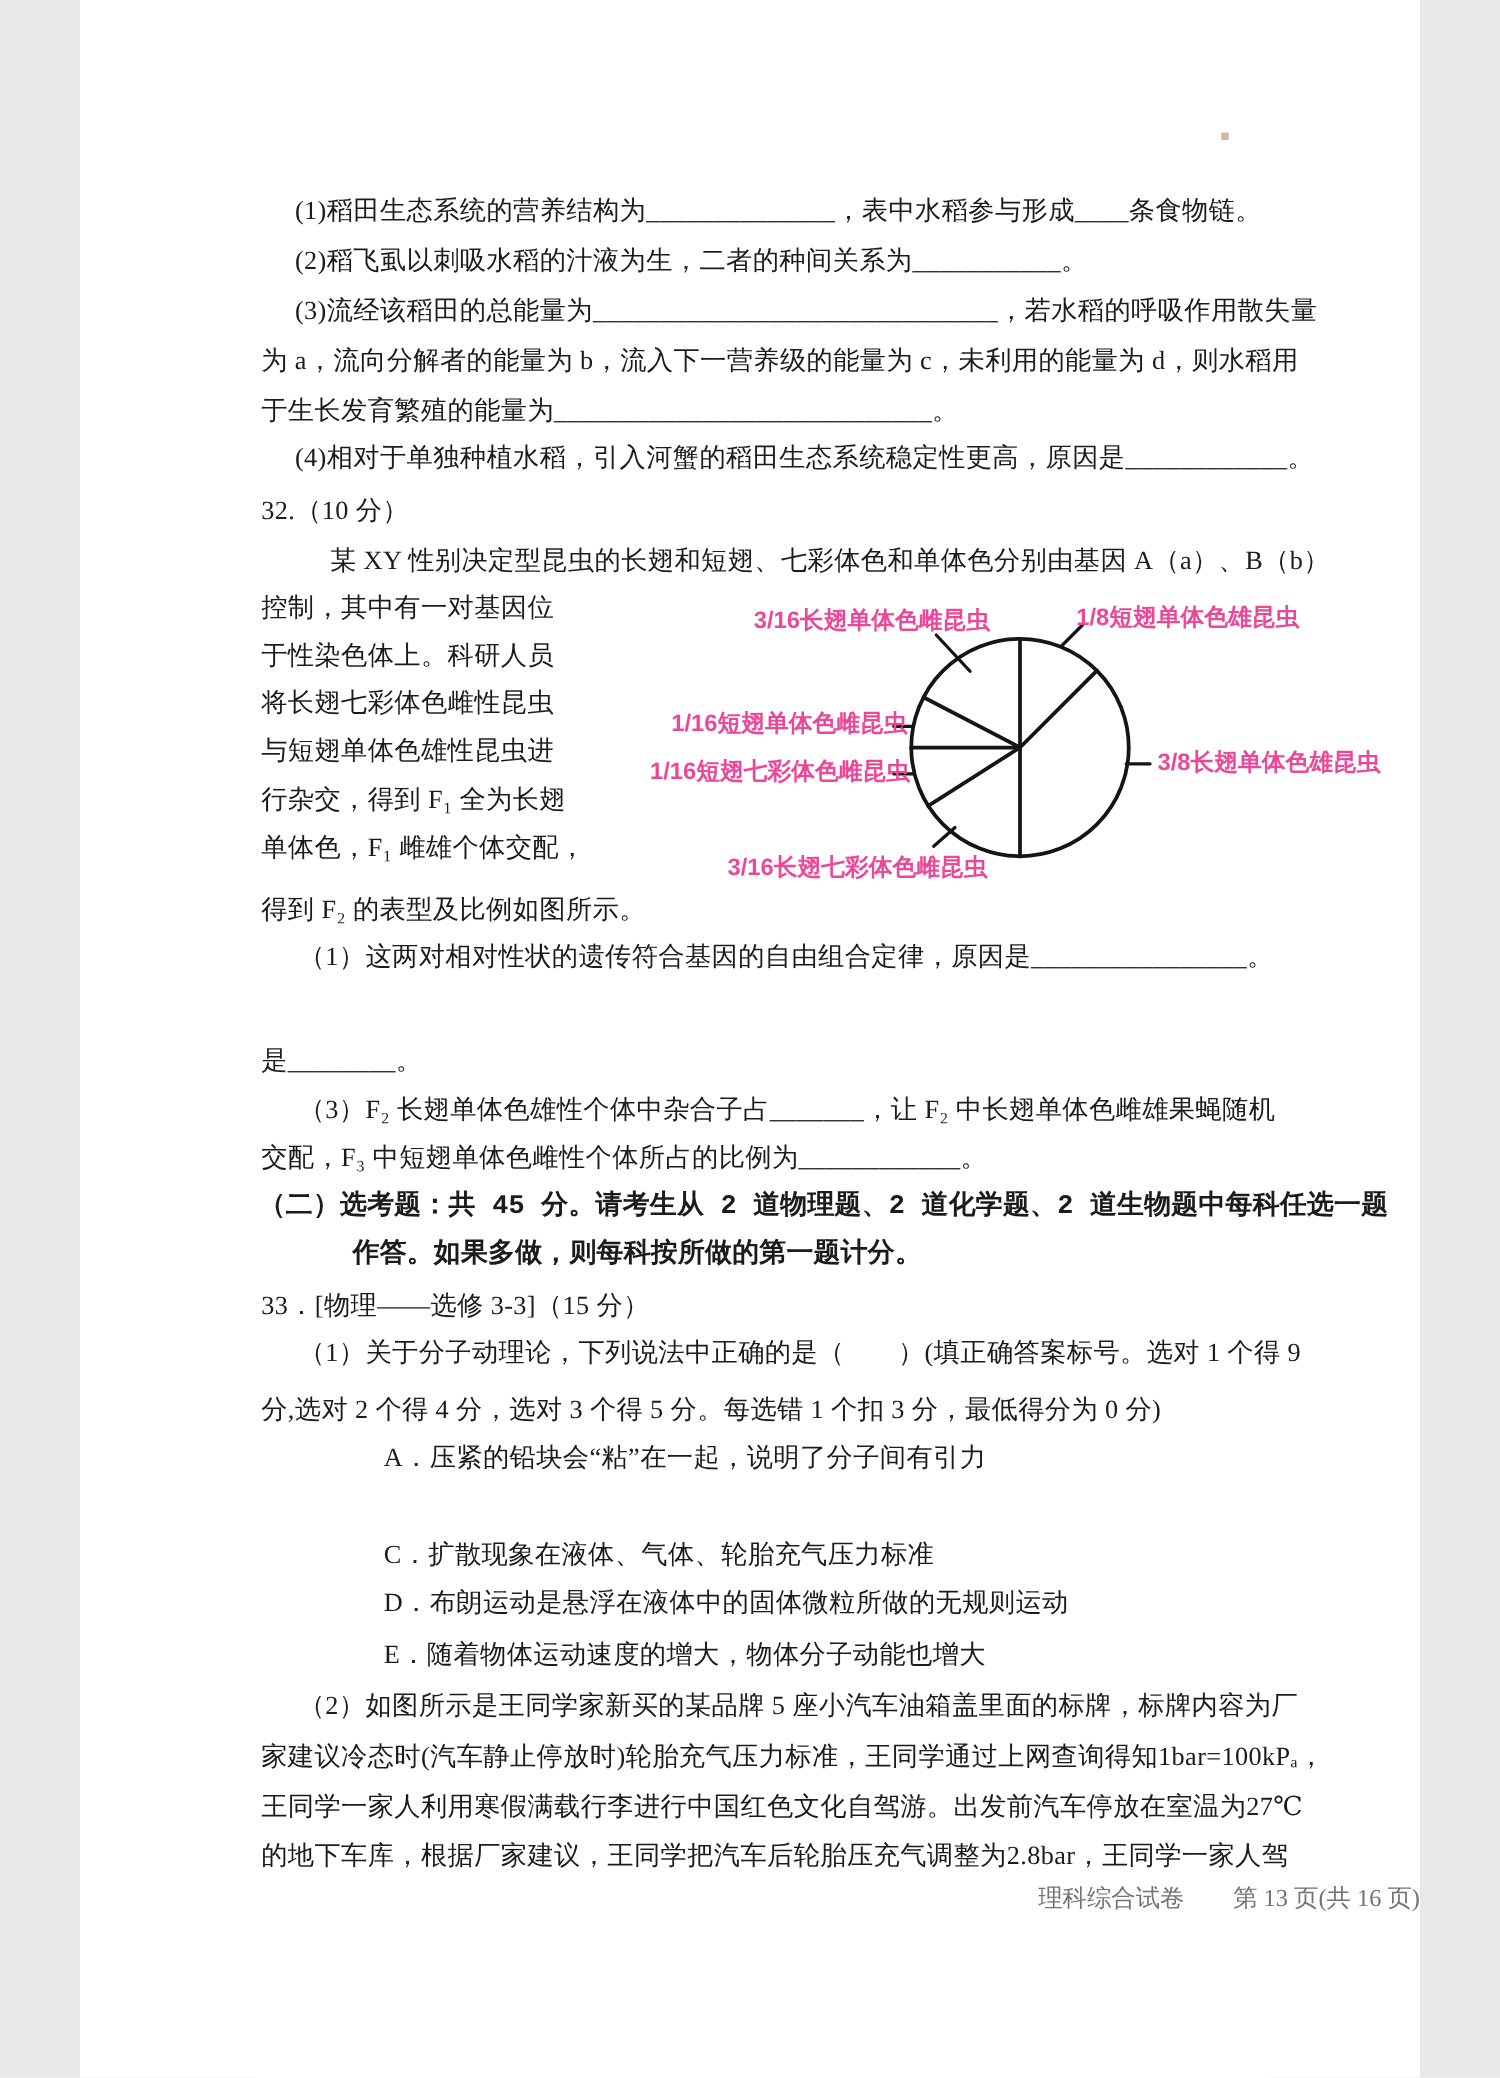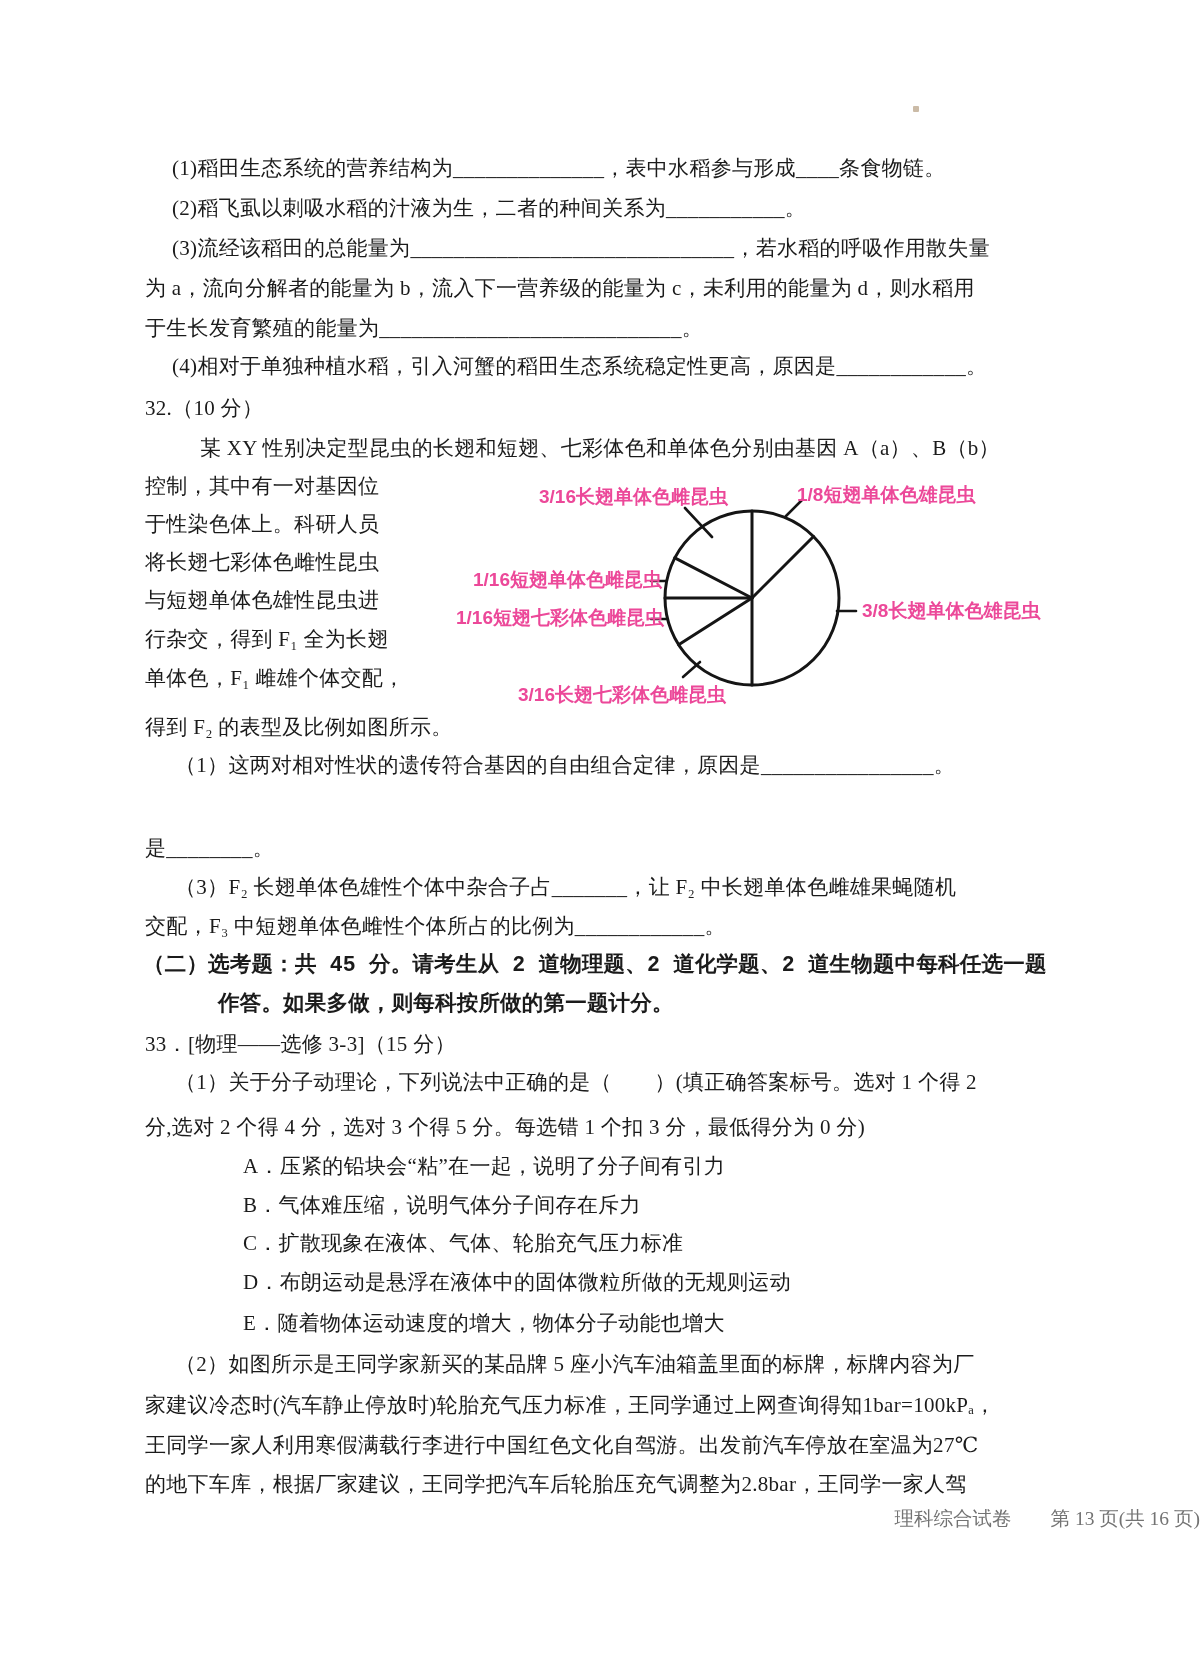--- a/index.html
+++ b/index.html
@@ -1,17 +1,17 @@
 <!DOCTYPE html>
 <html><head>
 <meta charset="utf-8">
 <style>
   html,body{margin:0;padding:0;background:#e8e8e8;}
   .page{
-    position:relative;width:1200px;height:1662px;margin:0 auto;
+    position:relative;width:1072px;height:1662px;margin:0 auto;
     background:#ffffff;overflow:hidden;
     font-family:"Liberation Serif","DejaVu Serif",serif;
     color:#1b1b1b;
   }
   .line{
     position:absolute;white-space:nowrap;
     font-size:21px;line-height:27px;letter-spacing:0.3px;
   }
   .bold-sans{
     font-family:Liberation Mono, monospace;
@@ -129,24 +129,23 @@
 
   <div class="line q32-q1">（1）这两对相对性状的遗传符合基因的自由组合定律，原因是________________。</div>
   <div class="line q32-q3">是________。</div>
   <div class="line q32-q4">（3）F₂ 长翅单体色雄性个体中杂合子占_______，让 F₂ 中长翅单体色雌雄果蝇随机</div>
   <div class="line q32-q5">交配，F₃ 中短翅单体色雌性个体所占的比例为____________。</div>
 
   <div class="line bold-sans sec2-1">（二）选考题：共 45 分。请考生从 2 道物理题、2 道化学题、2 道生物题中每科任选一题</div>
   <div class="line bold-sans sec2-2">作答。如果多做，则每科按所做的第一题计分。</div>
 
   <div class="line q33-h">33．[物理——选修 3-3]（15 分）</div>
-  <div class="line q33-1a">（1）关于分子动理论，下列说法中正确的是（　　）(填正确答案标号。选对 1 个得 2</div>
+  <div class="line q33-1a">（1）关于分子动理论，下列说法中正确的是（　　）(填正确答案标号。选对 1 个得 9</div>
   <div class="line q33-1b">分,选对 2 个得 4 分，选对 3 个得 5 分。每选错 1 个扣 3 分，最低得分为 0 分)</div>
   <div class="line q33-ca">A．压紧的铅块会“粘”在一起，说明了分子间有引力</div>
-  <div class="line q33-cb">B．气体难压缩，说明气体分子间存在斥力</div>
   <div class="line q33-cc">C．扩散现象在液体、气体、轮胎充气压力标准</div>
   <div class="line q33-cd">D．布朗运动是悬浮在液体中的固体微粒所做的无规则运动</div>
   <div class="line q33-ce">E．随着物体运动速度的增大，物体分子动能也增大</div>
   <div class="line q33-2a">（2）如图所示是王同学家新买的某品牌 5 座小汽车油箱盖里面的标牌，标牌内容为厂</div>
   <div class="line q33-2b">家建议冷态时(汽车静止停放时)轮胎充气压力标准，王同学通过上网查询得知1bar=100kPₐ，</div>
   <div class="line q33-2c">王同学一家人利用寒假满载行李进行中国红色文化自驾游。出发前汽车停放在室温为27℃</div>
   <div class="line q33-2d">的地下车库，根据厂家建议，王同学把汽车后轮胎压充气调整为2.8bar，王同学一家人驾</div>
 
   <div class="footer-line">理科综合试卷　　第 13 页(共 16 页)</div>
 

